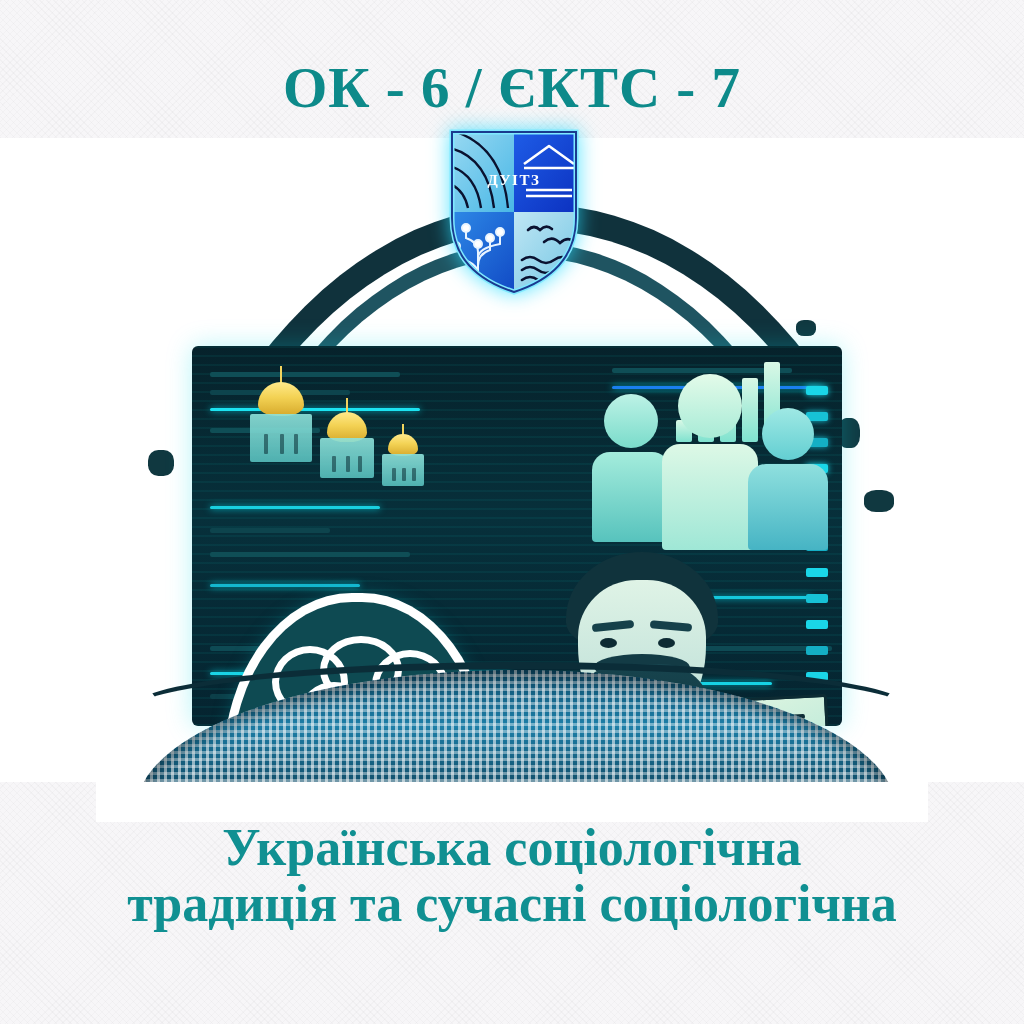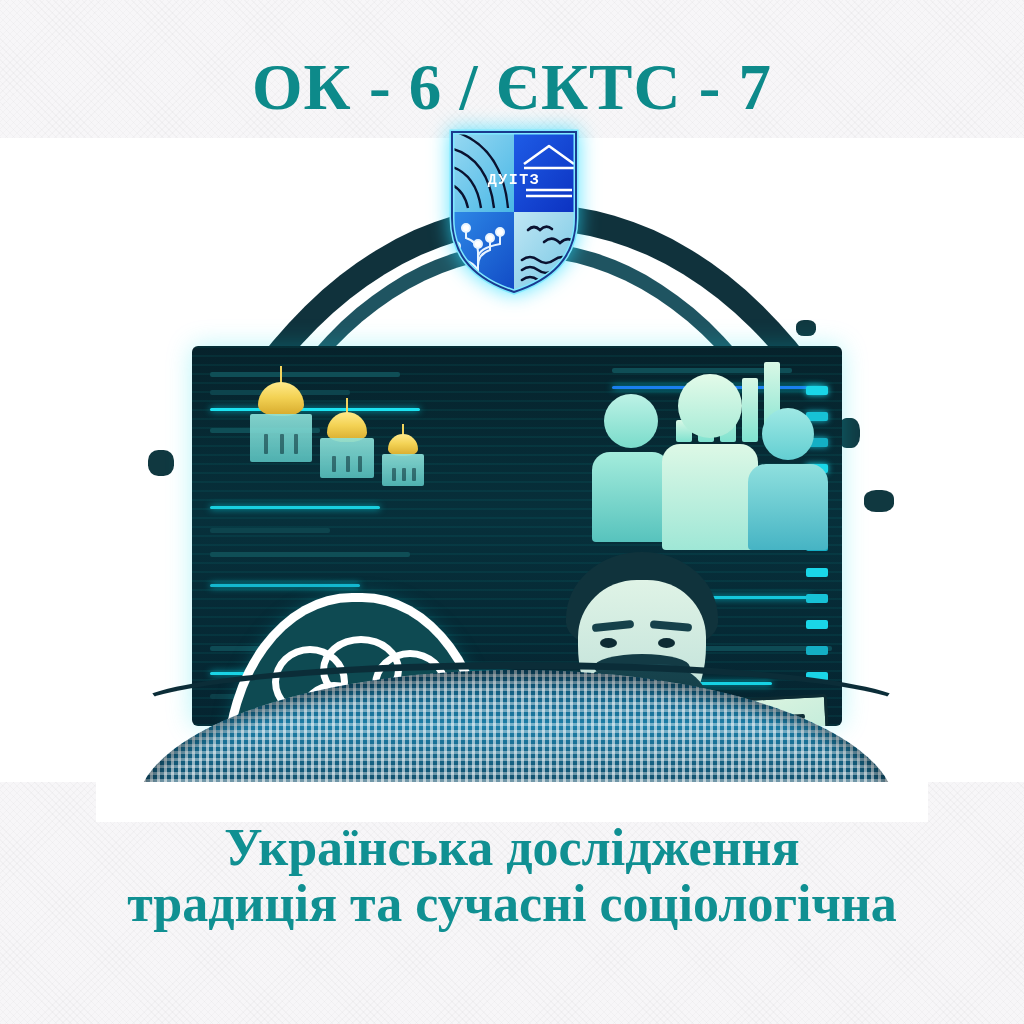--- a/index.html
+++ b/index.html
@@ -29,21 +29,21 @@
 
   
   #title-band{
     position:absolute;left:0;top:52px;width:1024px;height:70px;
     display:flex;align-items:center;justify-content:center;
     z-index:40;
   }
   #title-text{
     font-family:"Liberation Serif", serif;
     font-weight:bold;
-    font-size:65px;
+    font-size:57px;
     letter-spacing:1px;
     color:#0d8a8a;
     white-space:nowrap;
     line-height:1;
   }
 
   
   #caption{
     position:absolute;left:0;top:820px;width:1024px;
     text-align:center;z-index:40;
@@ -210,21 +210,21 @@
   
   #crest{
     position:absolute;left:444px;top:126px;width:140px;height:172px;z-index:30;
   }
   #crest .outline{
     position:absolute;inset:0;
     filter:drop-shadow(0 0 10px rgba(40,220,255,.75));
   }
   .crest-label{
     position:absolute;left:50%;transform:translateX(-50%);
-    color:#ffffff;font-family:Liberation Mono, monospace;
+    color:#ffffff;font-family:Liberation Serif, serif;
     font-weight:bold;letter-spacing:1.5px;
   }
 
   .tiny-speck{position:absolute;border-radius:35%;background:#0f3742;}
   .cyan-speck{position:absolute;border-radius:40%;background:#18d8e8;}
 </style>
 </head>
 <body>
 
 <div id="poster">
@@ -448,17 +448,17 @@
         </g>
 
         <path d="M8 6 H132 V92 Q132 146 70 166 Q8 146 8 92 Z" fill="none" stroke="#7fe9ff" stroke-width="5"></path>
         <path d="M8 6 H132 V92 Q132 146 70 166 Q8 146 8 92 Z" fill="none" stroke="#1a3a8f" stroke-width="2"></path>
       </svg>
     </div>
     <div class="crest-label" style="top:46px;font-size:15px;">ДУІТЗ</div>
   </div>
 
   <div id="caption">
-    <div id="caption-line-1" class="caption-line">Українська дослідження</div>
+    <div id="caption-line-1" class="caption-line">Українська соціологічна</div>
     <div id="caption-line-2" class="caption-line">традиція та сучасні соціологічна</div>
   </div>
 
 </div>
 
 </body></html>

